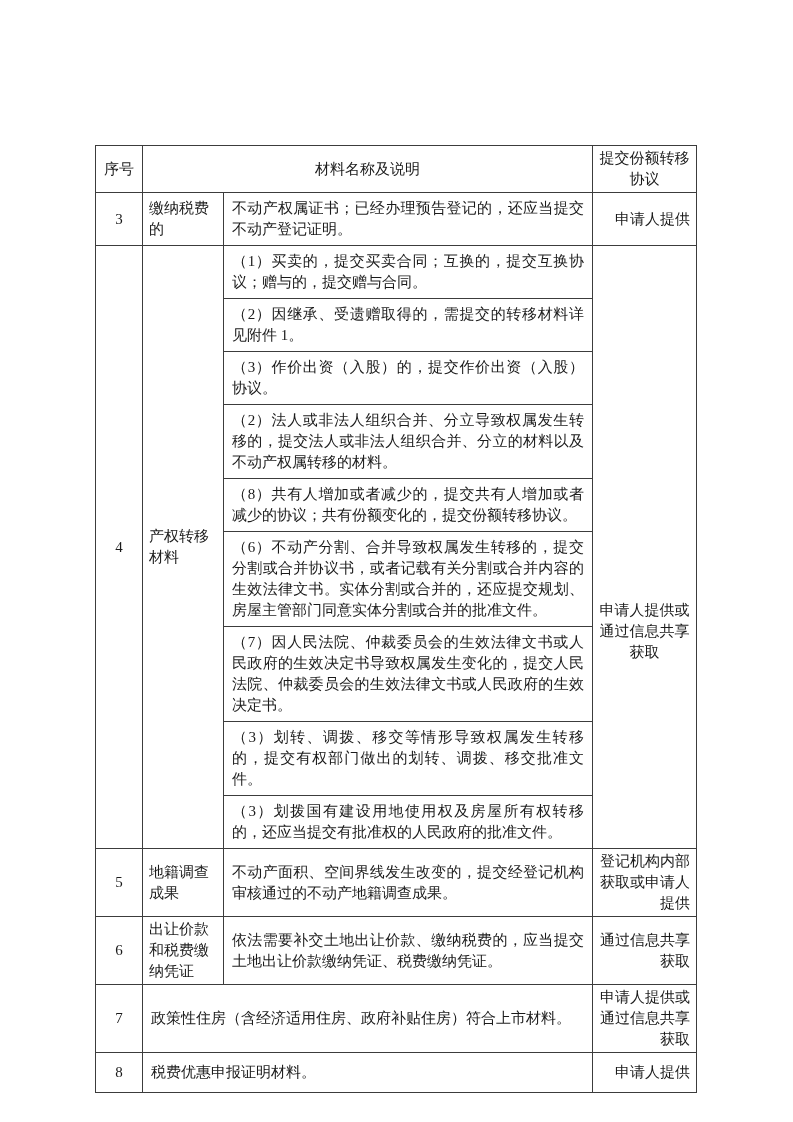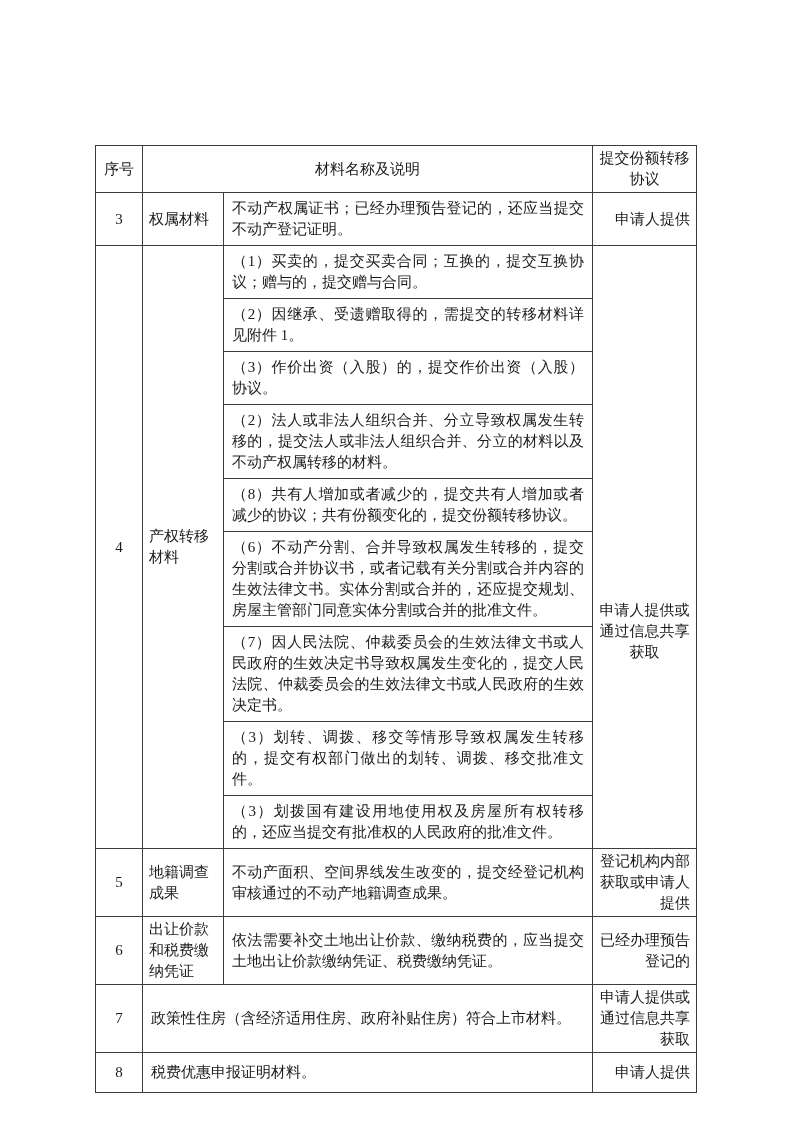--- a/index.html
+++ b/index.html
@@ -67,21 +67,21 @@
 
   <tbody>
       <tr class="hdr" style="height:42px">
     <td>序号</td>
     <td colspan="2">材料名称及说明</td>
     <td>提交份额转移协议</td>
   </tr>
 
   <tr style="height:53px">
     <td class="cell-no">3</td>
-    <td class="cell-name">权属材料</td>
+    <td class="cell-name">缴纳税费的</td>
     <td class="cell-desc">不动产权属证书；已经办理预告登记的，还应当提交不动产登记证明。</td>
     <td class="cell-source">申请人提供</td>
   </tr>
 
   <tr style="height:47px">
     <td class="cell-no" rowspan="9">4</td>
     <td class="cell-name" rowspan="9">产权转移材料</td>
     <td class="cell-desc">（1）买卖的，提交买卖合同；互换的，提交互换协议；赠与的，提交赠与合同。</td>
     <td class="cell-source-tall" rowspan="9">申请人提供或通过信息共享获取</td>
   </tr>
@@ -114,21 +114,21 @@
     <td class="cell-no">5</td>
     <td class="cell-name">地籍调查成果</td>
     <td class="cell-desc">不动产面积、空间界线发生改变的，提交经登记机构审核通过的不动产地籍调查成果。</td>
     <td class="cell-source">登记机构内部获取或申请人提供</td>
   </tr>
 
   <tr style="height:62px">
     <td class="cell-no">6</td>
     <td class="cell-name">出让价款和税费缴纳凭证</td>
     <td class="cell-desc">依法需要补交土地出让价款、缴纳税费的，应当提交土地出让价款缴纳凭证、税费缴纳凭证。</td>
-    <td class="cell-source">已经办理预告登记的</td>
+    <td class="cell-source">通过信息共享获取</td>
   </tr>
 
   <tr style="height:62px">
     <td class="cell-no">7</td>
     <td class="cell-desc" colspan="2">政策性住房（含经济适用住房、政府补贴住房）符合上市材料。</td>
     <td class="cell-source">申请人提供或通过信息共享获取</td>
   </tr>
 
   <tr style="height:40px">
     <td class="cell-no">8</td>

